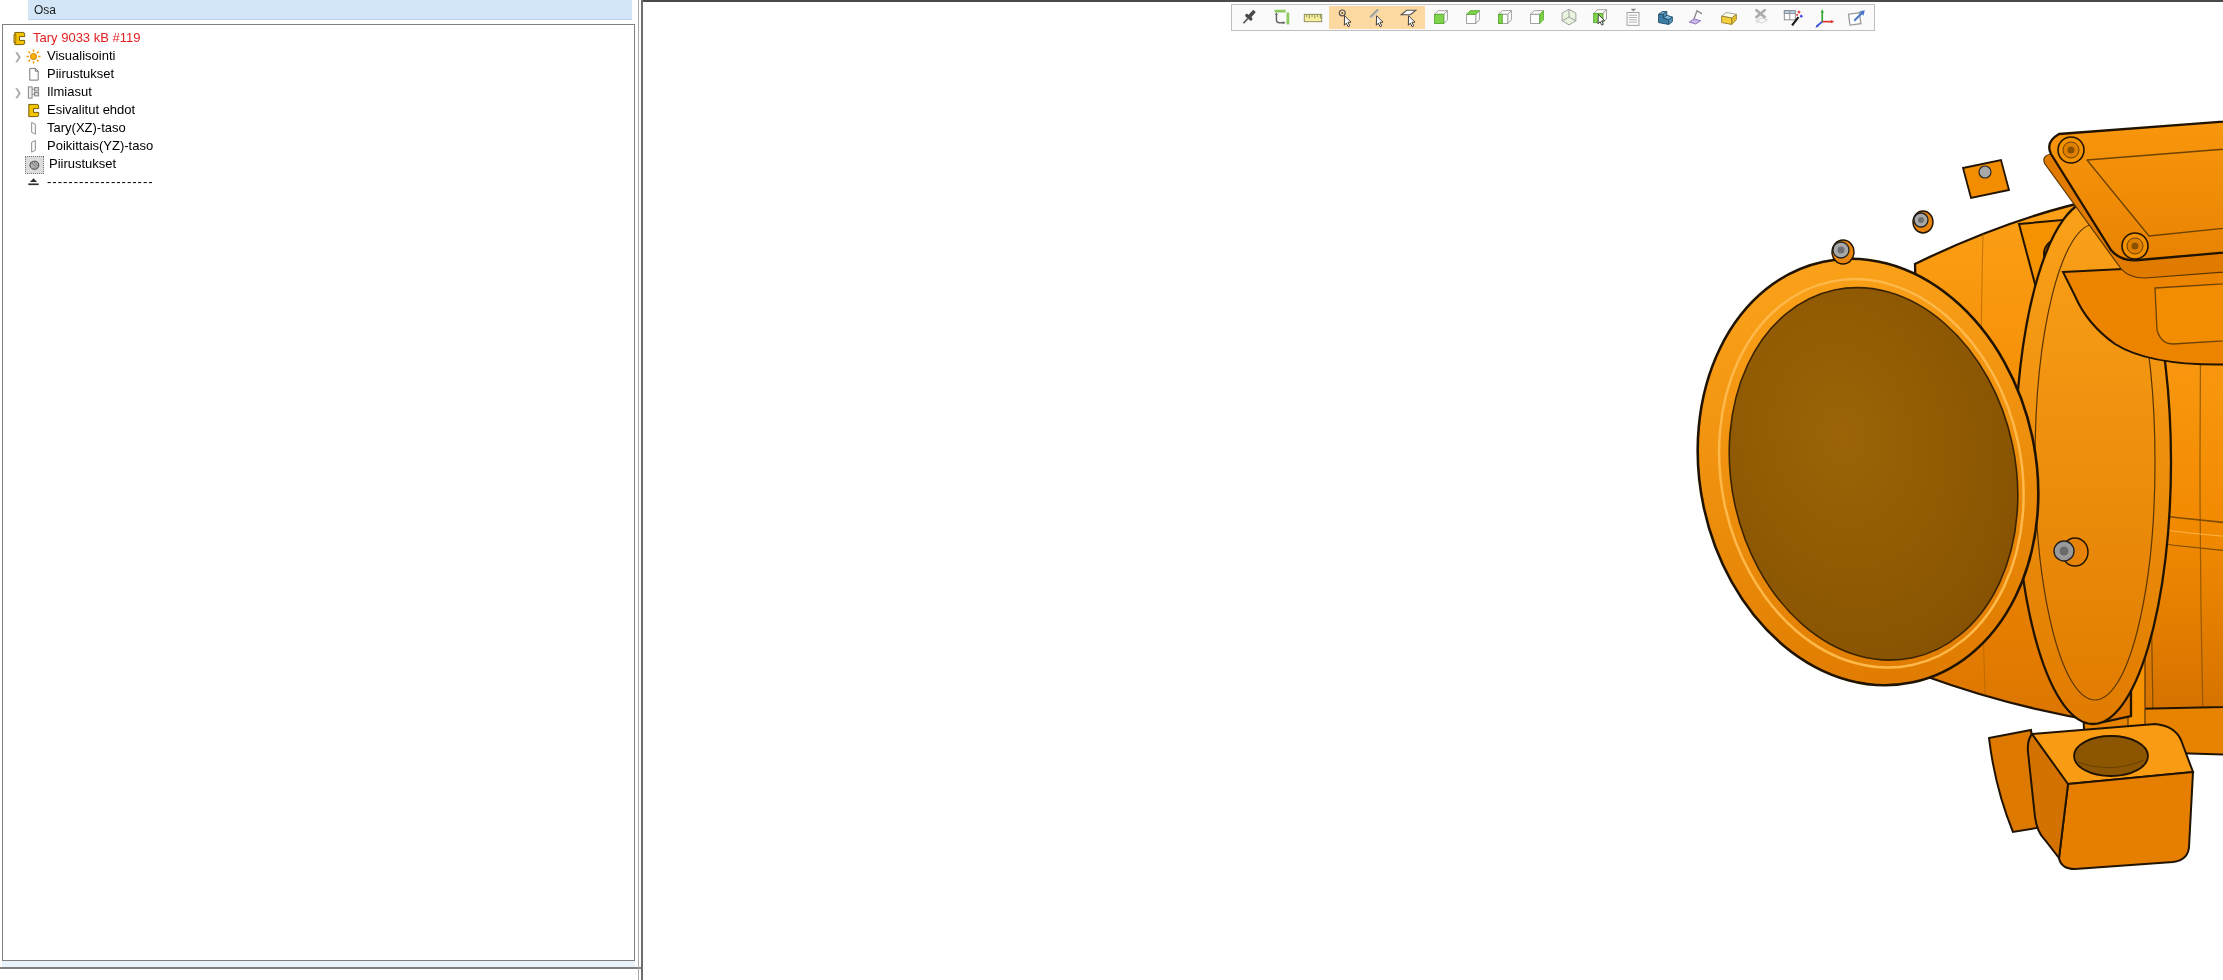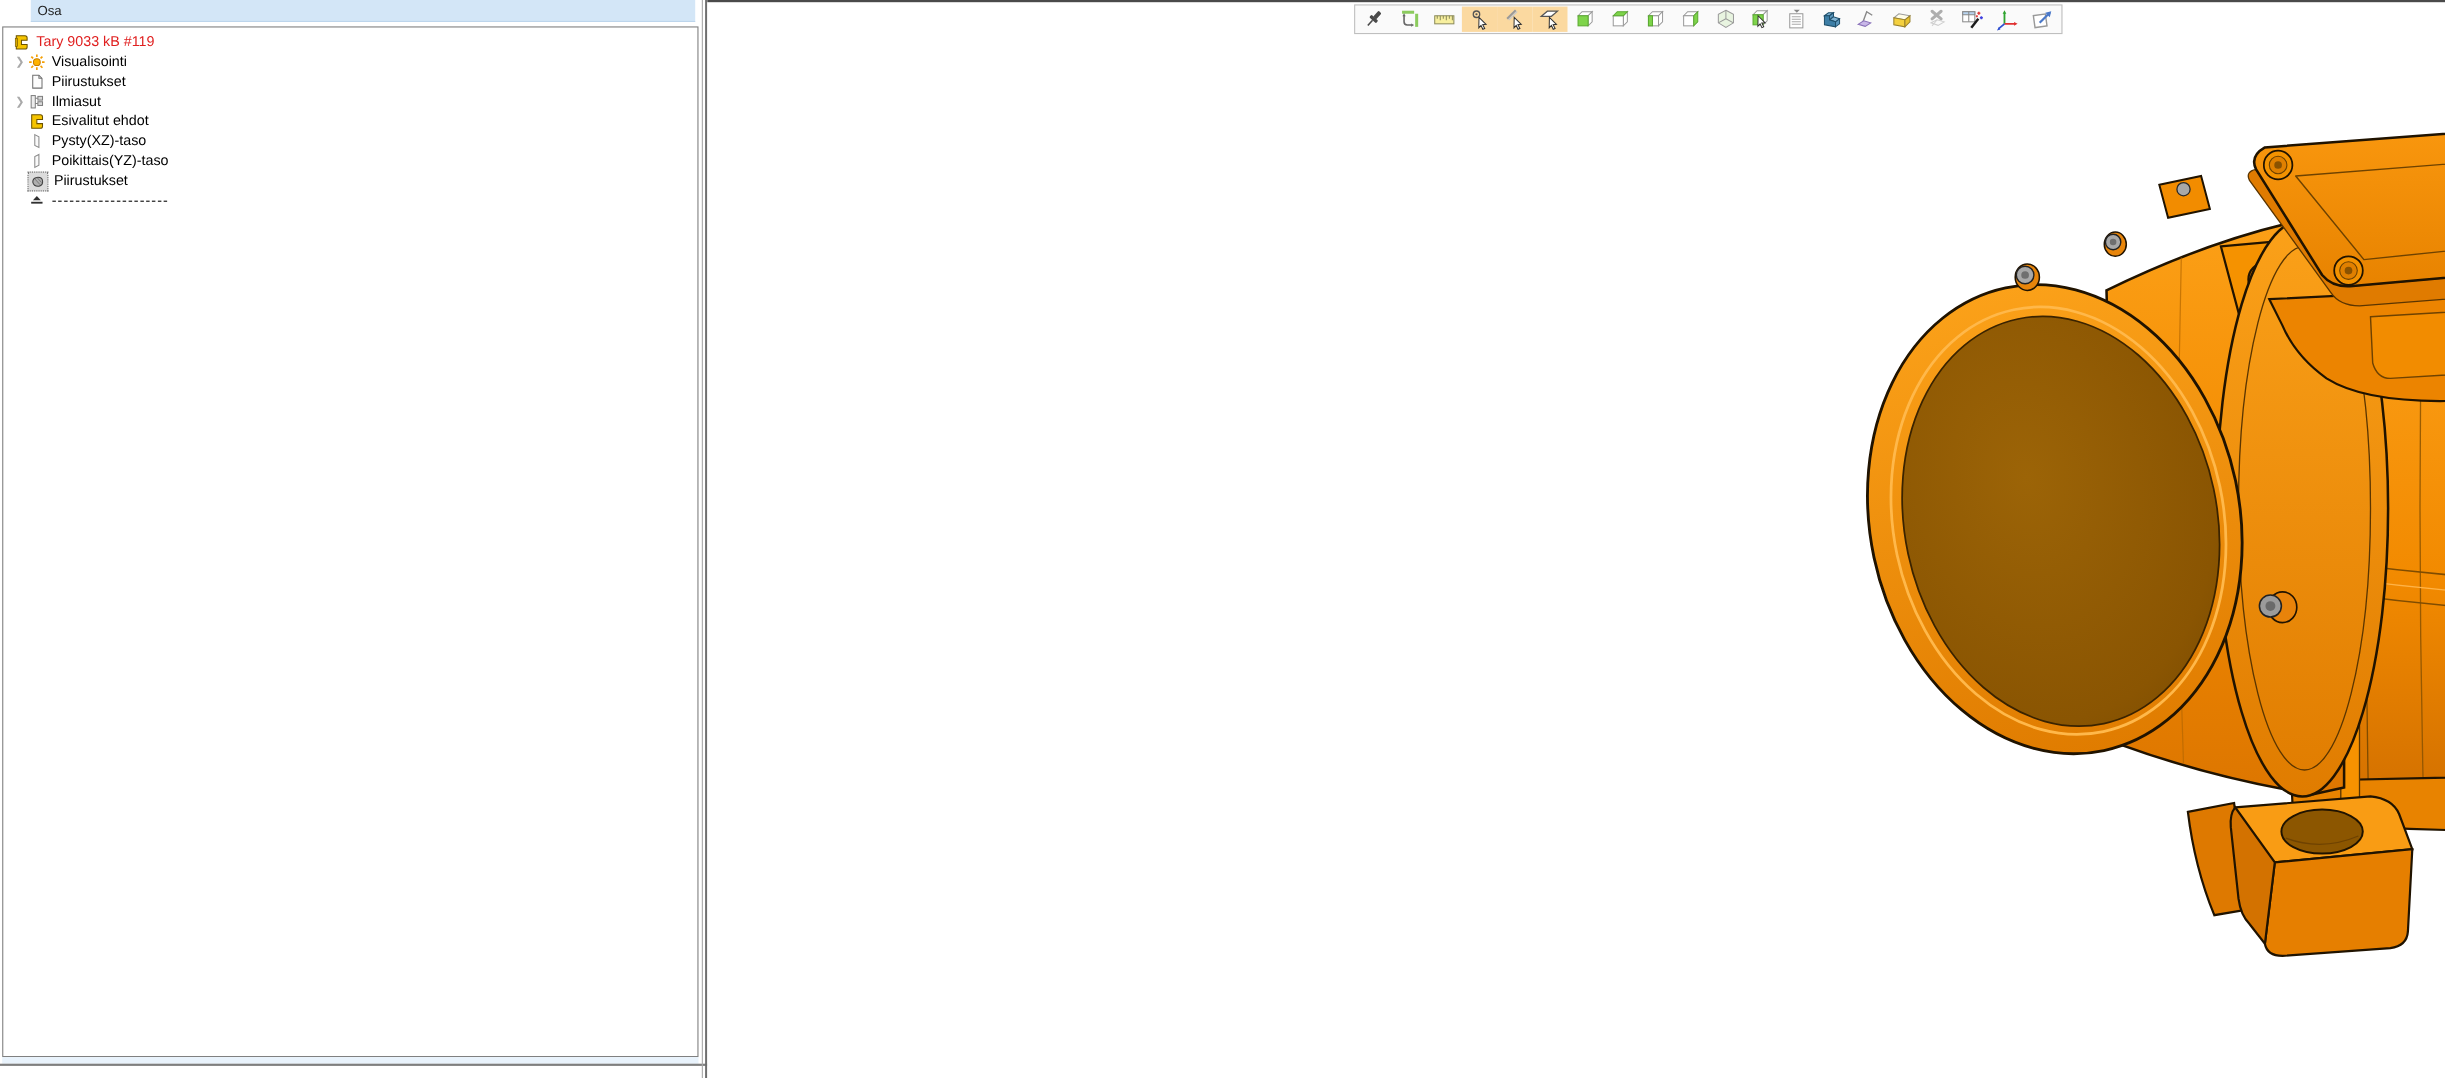--- a/index.html
+++ b/index.html
@@ -126,21 +126,21 @@
     </div>
 
 
     <div class="tree-row">
       <span class="chev empty">❯</span>
       <span class="ico">
         <svg width="15" height="15" viewBox="0 0 16 16">
             <polygon points="6,1.5 10,3.5 10,14 6,12" fill="#fafafa" stroke="#8a8a8a"></polygon>
           </svg>
       </span>
-      <span class="lbl">Pysty(XZ)-taso</span>
+      <span class="lbl">Tary(XZ)-taso</span>
     </div>
 
     <div class="tree-row">
       <span class="chev empty">❯</span>
       <span class="ico">
         <svg width="15" height="15" viewBox="0 0 16 16">
             <polygon points="10,1.5 6,3.5 6,14 10,12" fill="#fafafa" stroke="#8a8a8a"></polygon>
           </svg>
       </span>
       <span class="lbl">Poikittais(YZ)-taso</span>

